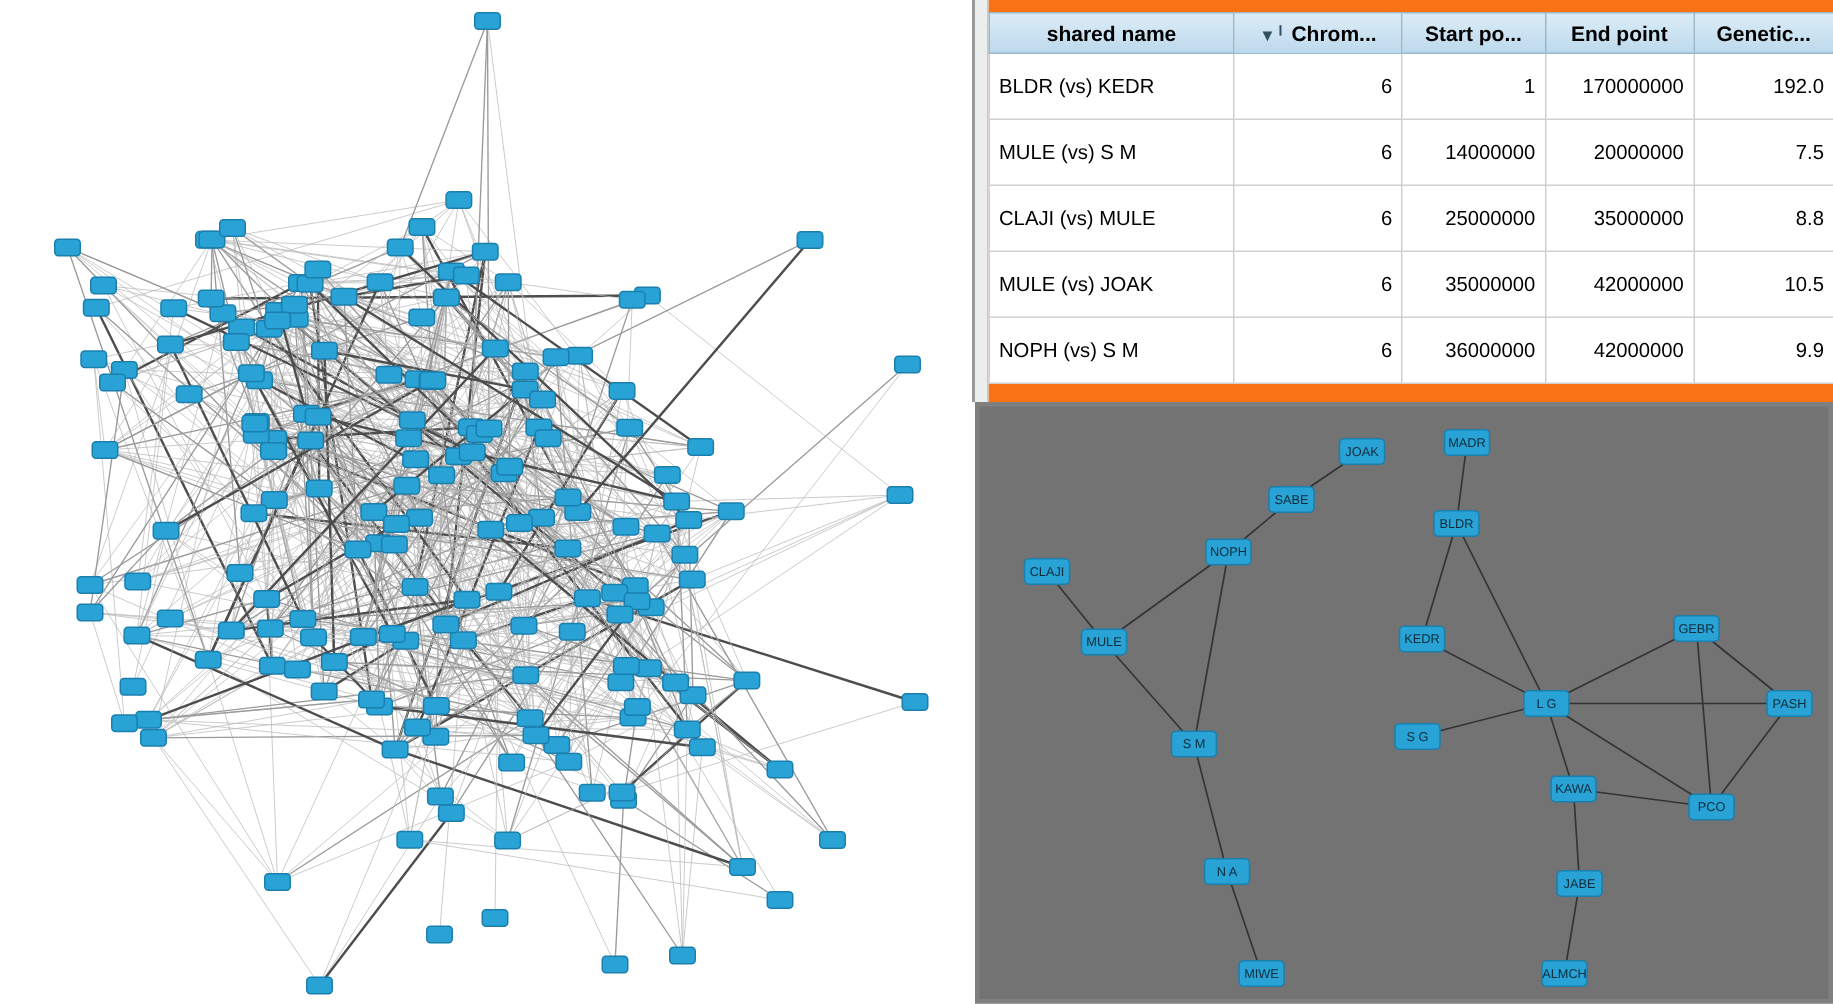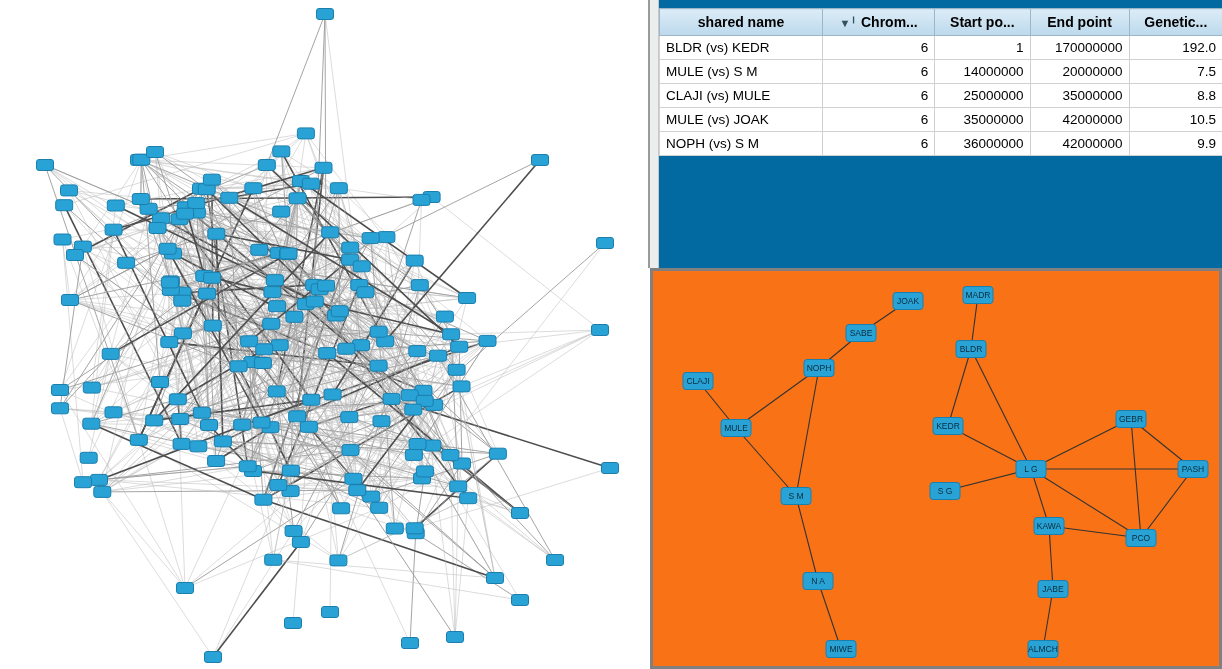--- a/index.html
+++ b/index.html
@@ -27,21 +27,21 @@
   }
   #network-large svg { display: block; }
 
   
   #table-panel {
     position: absolute;
     left: 648px;
     top: 0;
     width: 574px;
     height: 268px;
-    background: #0369a1;
+    background: #f97316;
     border-left: 2px solid #9a9a9a;
     box-sizing: border-box;
     overflow: hidden;
   }
   #table-panel .grip {
     position: absolute;
     left: 0; top: 0;
     width: 8px; height: 268px;
     background: #eceded;
     border-right: 1px solid #c8c8c8;
@@ -62,21 +62,21 @@
     border: 1px solid #9bb7c8;
     font-weight: bold;
     font-size: 14px;
     padding: 3px 6px;
     text-align: center;
     height: 20px;
     white-space: nowrap;
   }
   table.data-table td {
     border: 1px solid #d0d0d0;
-    padding: 2px 6px;
+    padding: 12px 6px;
     height: 19px;
     white-space: nowrap;
     background: #ffffff;
   }
   td.c-name { text-align: left; width: 150px; }
   td.c-num  { text-align: right; }
   th.c-chrom { position: relative; }
   .filter-glyph {
     font-size: 11px;
     color: #33505f;
@@ -84,21 +84,21 @@
     vertical-align: middle;
   }
 
   
   #network-small {
     position: absolute;
     left: 650px;
     top: 268px;
     width: 572px;
     height: 401px;
-    background: #f97316;
+    background: #737373;
     border: 3px solid #808080;
     box-sizing: border-box;
     overflow: hidden;
   }
   #network-small svg { display: block; }
 
   .node-rect {
     fill: #29a3d6;
     stroke: #1b7fad;
     stroke-width: 1;

